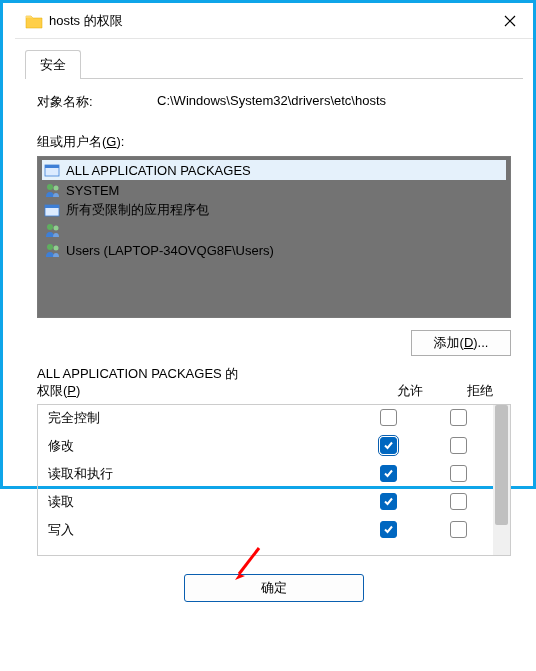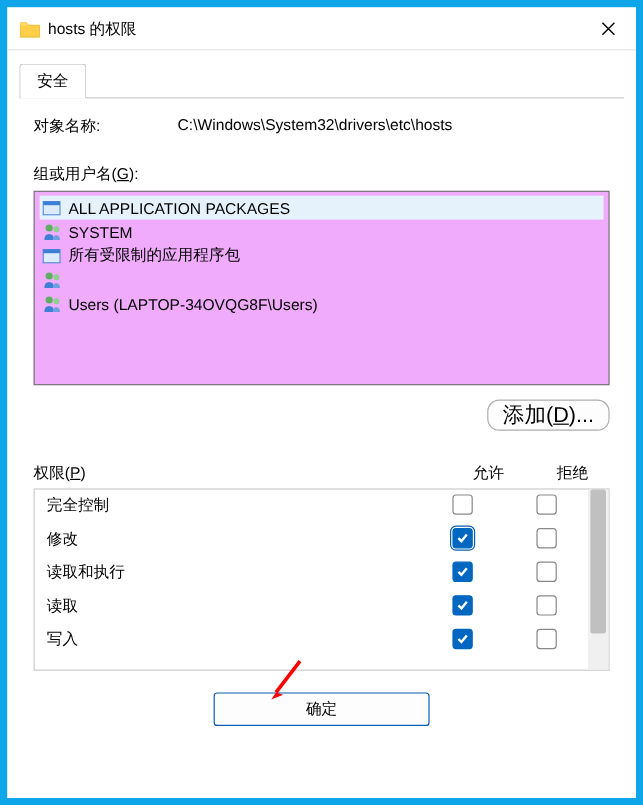--- a/index.html
+++ b/index.html
@@ -6,25 +6,26 @@
     body {
       font-family: "Segoe UI", "Microsoft YaHei", sans-serif;
       font-size: 13px;
       background: #fff;
       width: 536px;
       height: 671px;
       overflow: hidden;
     }
     .window {
       width: 536px;
-      height: 671px;
-      border: 6px solid #0ea5e9;
+      height: 489px;
+      border: 3px solid #0ea5e9;
       display: flex;
       flex-direction: column;
       background: #fff;
+      padding-left: 12px;
     }
     
     .titlebar {
       height: 36px;
       display: flex;
       align-items: center;
       padding: 0 0 0 10px;
       border-bottom: 1px solid #e5e5e5;
     }
     .titlebar .folder-icon {
@@ -84,21 +85,21 @@
     }
     .underline {
       text-decoration: underline;
     }
     
     .groups-list {
       border: 1px solid #7a7a7a;
       height: 162px;
       overflow: auto;
       padding: 3px 4px;
-      background: #f0abfc;
+      background: #737373;
     }
     .group-item {
       display: flex;
       align-items: center;
       height: 20px;
       padding: 0 2px;
       cursor: pointer;
     }
     .group-item.selected {
       background: #e5f1fb;
@@ -117,23 +118,23 @@
       justify-content: flex-end;
       gap: 12px;
       margin-top: 12px;
       margin-bottom: 10px;
     }
     .btn {
       min-width: 100px;
       height: 26px;
       border: 1px solid #adadad;
       background: #fdfdfd;
-      border-radius: 10px;
-      cursor: pointer;
-      font-size: 18px;
+      border-radius: 0;
+      cursor: pointer;
+      font-size: 13px;
       padding: 0 12px;
     }
     
     .perm-header {
       display: flex;
       align-items: flex-end;
       margin-bottom: 4px;
     }
     .perm-header .perm-title {
       flex: 1;
@@ -325,21 +326,21 @@
       </div>
 
     <div class="btn-row">
       <button class="btn">
         <span>添加(</span><span class="underline">D</span><span>)...</span>
       </button>
     </div>
 
     <div class="perm-header">
       <div class="perm-title">
-        <br>
+        <span>ALL APPLICATION PACKAGES 的</span><br>
         <span>权限(</span><span class="underline">P</span><span>)</span>
       </div>
       <div class="col">允许</div>
       <div class="col col-deny">拒绝</div>
     </div>
 
     <div class="perm-area">
       <div class="perm-list" id="perm-list">
           <div class="perm-row">
             <span class="perm-name">完全控制</span>

